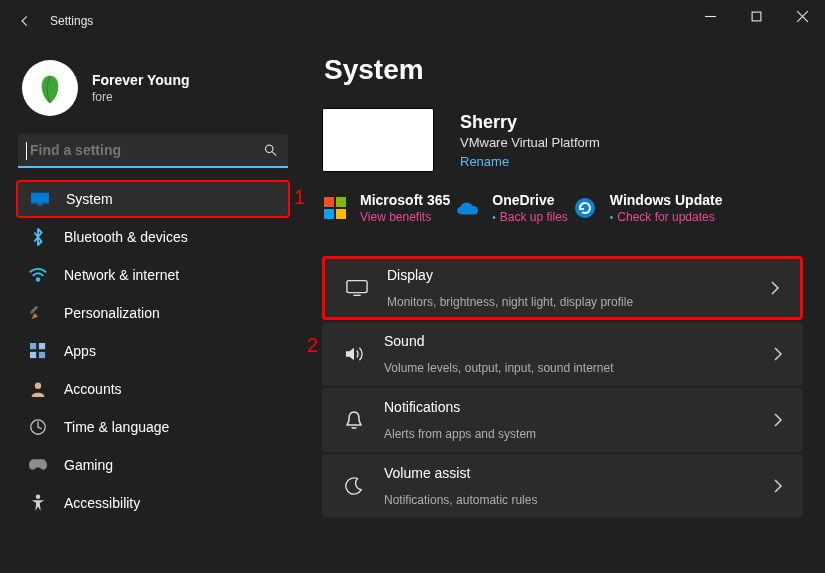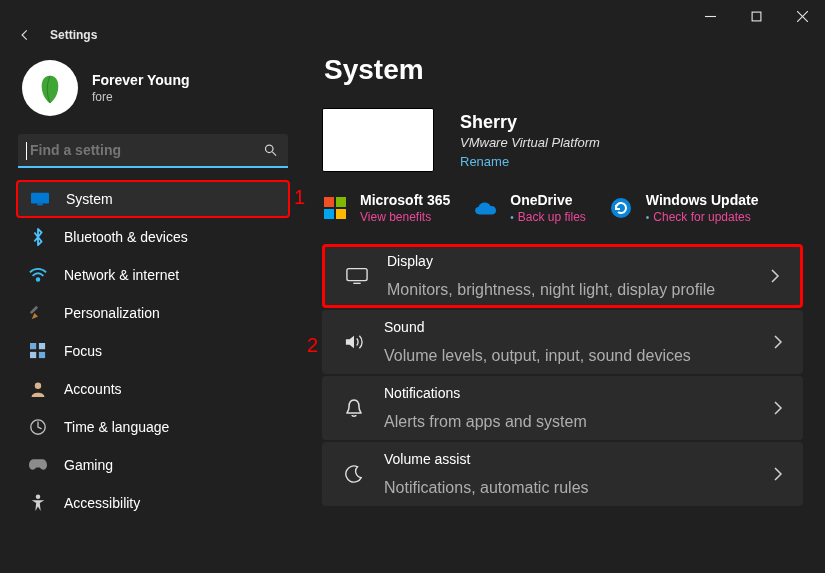--- a/index.html
+++ b/index.html
@@ -25,23 +25,22 @@
   }
   .window {
     width: 825px; height: 573px;
     background: #202020;
     position: relative;
   }
   
   .titlebar {
     height: 42px;
     display: flex;
-    align-items: flex-end;
+    align-items: center;
     padding: 0 0 0 18px;
-    font-weight: bold;
   }
   .titlebar .back-icon { color: #dcdcdc; margin-right: 18px; }
   .titlebar .title { color: #e6e6e6; font-size: 12px; }
   .win-controls {
     margin-left: auto;
     display: flex;
     height: 100%;
   }
   .win-btn {
     width: 46px; height: 32px;
@@ -137,27 +136,27 @@
     gap: 26px;
     margin-bottom: 20px;
   }
   .device-thumb {
     width: 112px; height: 64px;
     background: #ffffff;
     border: 1px solid #000;
     border-radius: 2px;
   }
   .device-info .dname { font-size: 18px; font-weight: 600; }
-  .device-info .dplat { font-size: 13px; color: #e0e0e0; margin-top: 2px; font-style: italic;}
+  .device-info .dplat { font-size: 13px; color: #e0e0e0; margin-top: 2px;}
   .device-info .dlink { font-size: 13px; color: var(--link); margin-top: 4px; }
 
   .promo-row {
     display: flex;
-    gap: 22px;
-    margin-bottom: 20px;
+    gap: 4px;
+    margin-bottom: 32px;
   }
   .promo {
     display: flex; align-items: center; gap: 12px;
   }
   .promo .picon { width: 26px; height: 26px; display:flex; align-items:center; justify-content:center; }
   .promo .ptitle { font-weight: 600; font-size: 14px; }
   .promo .psub { font-size: 12px; color: #ec4899; margin-top: 2px;}
   .promo .psub::before { content: "•"; color: #6fa8dc; margin-right: 4px; font-size: 10px; }
   .promo.m365 .psub::before { content: ""; margin:0; }
 
@@ -169,21 +168,21 @@
     background: var(--panel);
     border-radius: 4px;
     height: 64px;
     display: flex; align-items: center;
     padding: 0 20px;
     gap: 18px;
   }
   .list-item .licon { width: 24px; display:flex; align-items:center; justify-content:center; color:#e0e0e0; }
   .list-item .ltexts { flex:1; }
   .list-item .ltitle { font-size: 14px; color:#fff; }
-  .list-item .lsub { font-size: 16px; color: #aeaeae; margin-top: 12px;}
+  .list-item .lsub { font-size: 12px; color: #aeaeae; margin-top: 12px;}
   .list-item .chev { color: #d0d0d0; }
   .list-item.highlight-2 { border: 3px solid var(--red); }
 
   .annot {
     position: absolute;
     color: var(--red);
     font-size: 20px;
     font-weight: 400;
     font-family: Arial, sans-serif;
   }
@@ -295,21 +294,21 @@
 
         <div class="nav-item">
           <span class="icon-slot">
             <svg width="16" height="16" viewBox="0 0 18 18">
                 <rect x="0" y="0" width="7" height="7" fill="#6fa8dc"></rect>
                 <rect x="10" y="0" width="7" height="7" fill="#9fc5e8"></rect>
                 <rect x="0" y="10" width="7" height="7" fill="#9fc5e8"></rect>
                 <rect x="10" y="10" width="7" height="7" fill="#6fa8dc"></rect>
               </svg>
           </span>
-          <span class="label">Focus</span>
+          <span class="label">Apps</span>
         </div>
 
         <div class="nav-item">
           <span class="icon-slot">
             <svg width="16" height="16" viewBox="0 0 20 20" fill="#d9b38c">
                 <circle cx="10" cy="6" r="4"></circle>
                 <path d="M2 20 C2 13 18 13 18 20 Z"></path>
               </svg>
           </span>
           <span class="label">Accounts</span>
@@ -423,21 +422,21 @@
         <div class="list-item">
           <span class="licon">
             <svg width="22" height="18" viewBox="0 0 24 20" fill="none" stroke="currentColor" stroke-width="1.5">
                 <path d="M3 7 L7 7 L12 3 L12 17 L7 13 L3 13 Z" fill="currentColor" stroke="none"></path>
                 <path d="M15 6 C17 8 17 12 15 14"></path>
                 <path d="M18 3 C22 7 22 13 18 17"></path>
               </svg>
           </span>
           <div class="ltexts">
             <div class="ltitle">Sound</div>
-            <div class="lsub">Volume levels, output, input, sound devices</div>
+            <div class="lsub">Volume levels, output, input, sound internet</div>
           </div>
           <span class="chev">
             <svg width="10" height="14" viewBox="0 0 8 14" fill="none" stroke="currentColor" stroke-width="1.5">
                 <path d="M1 1 L7 7 L1 13"></path>
               </svg>
           </span>
         </div>
 
         <div class="list-item">
           <span class="licon">

